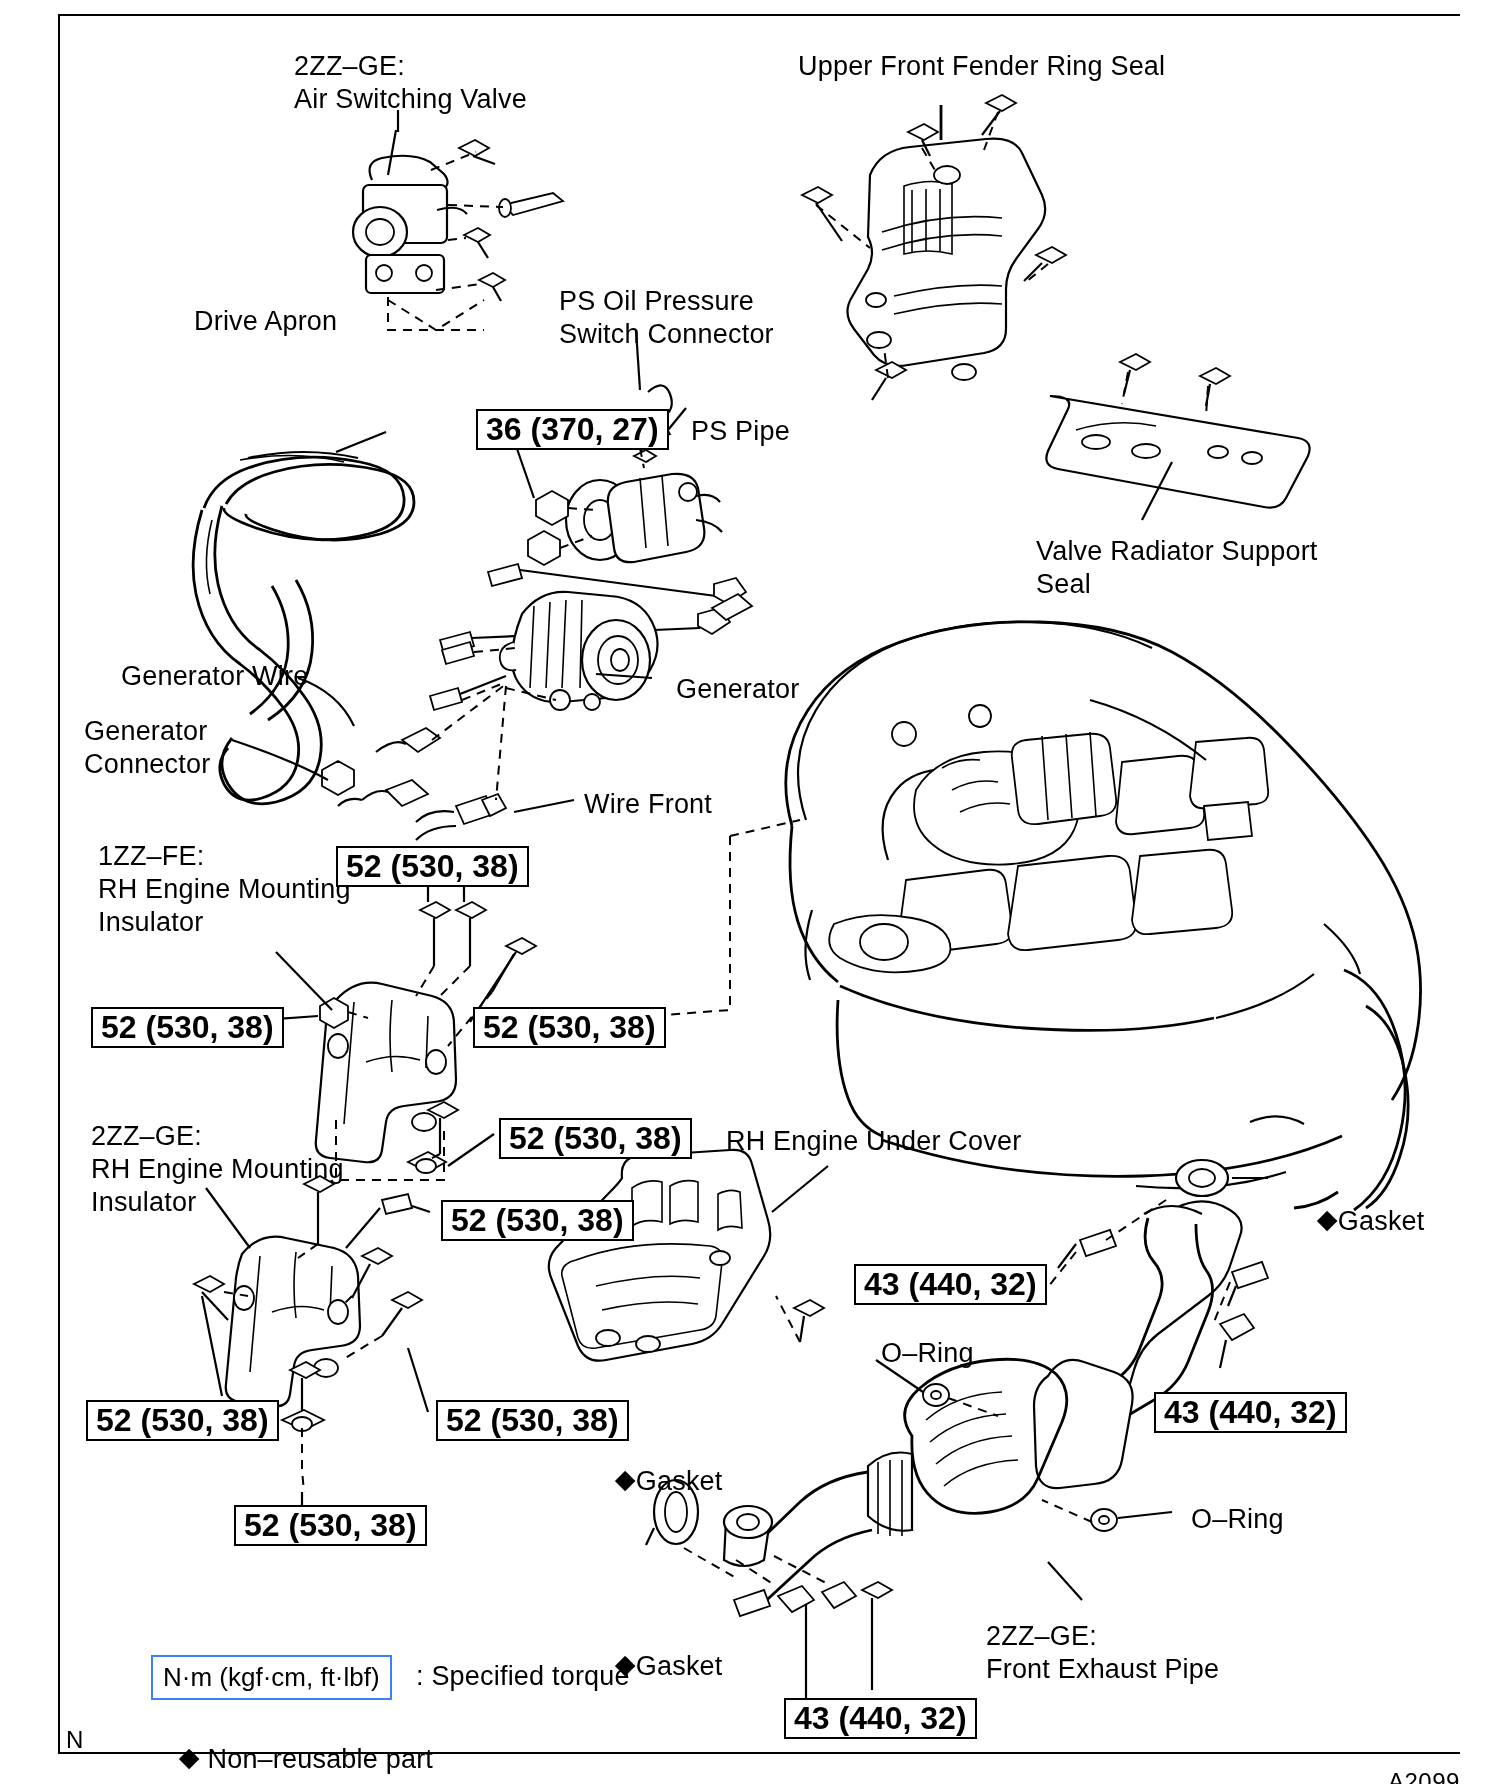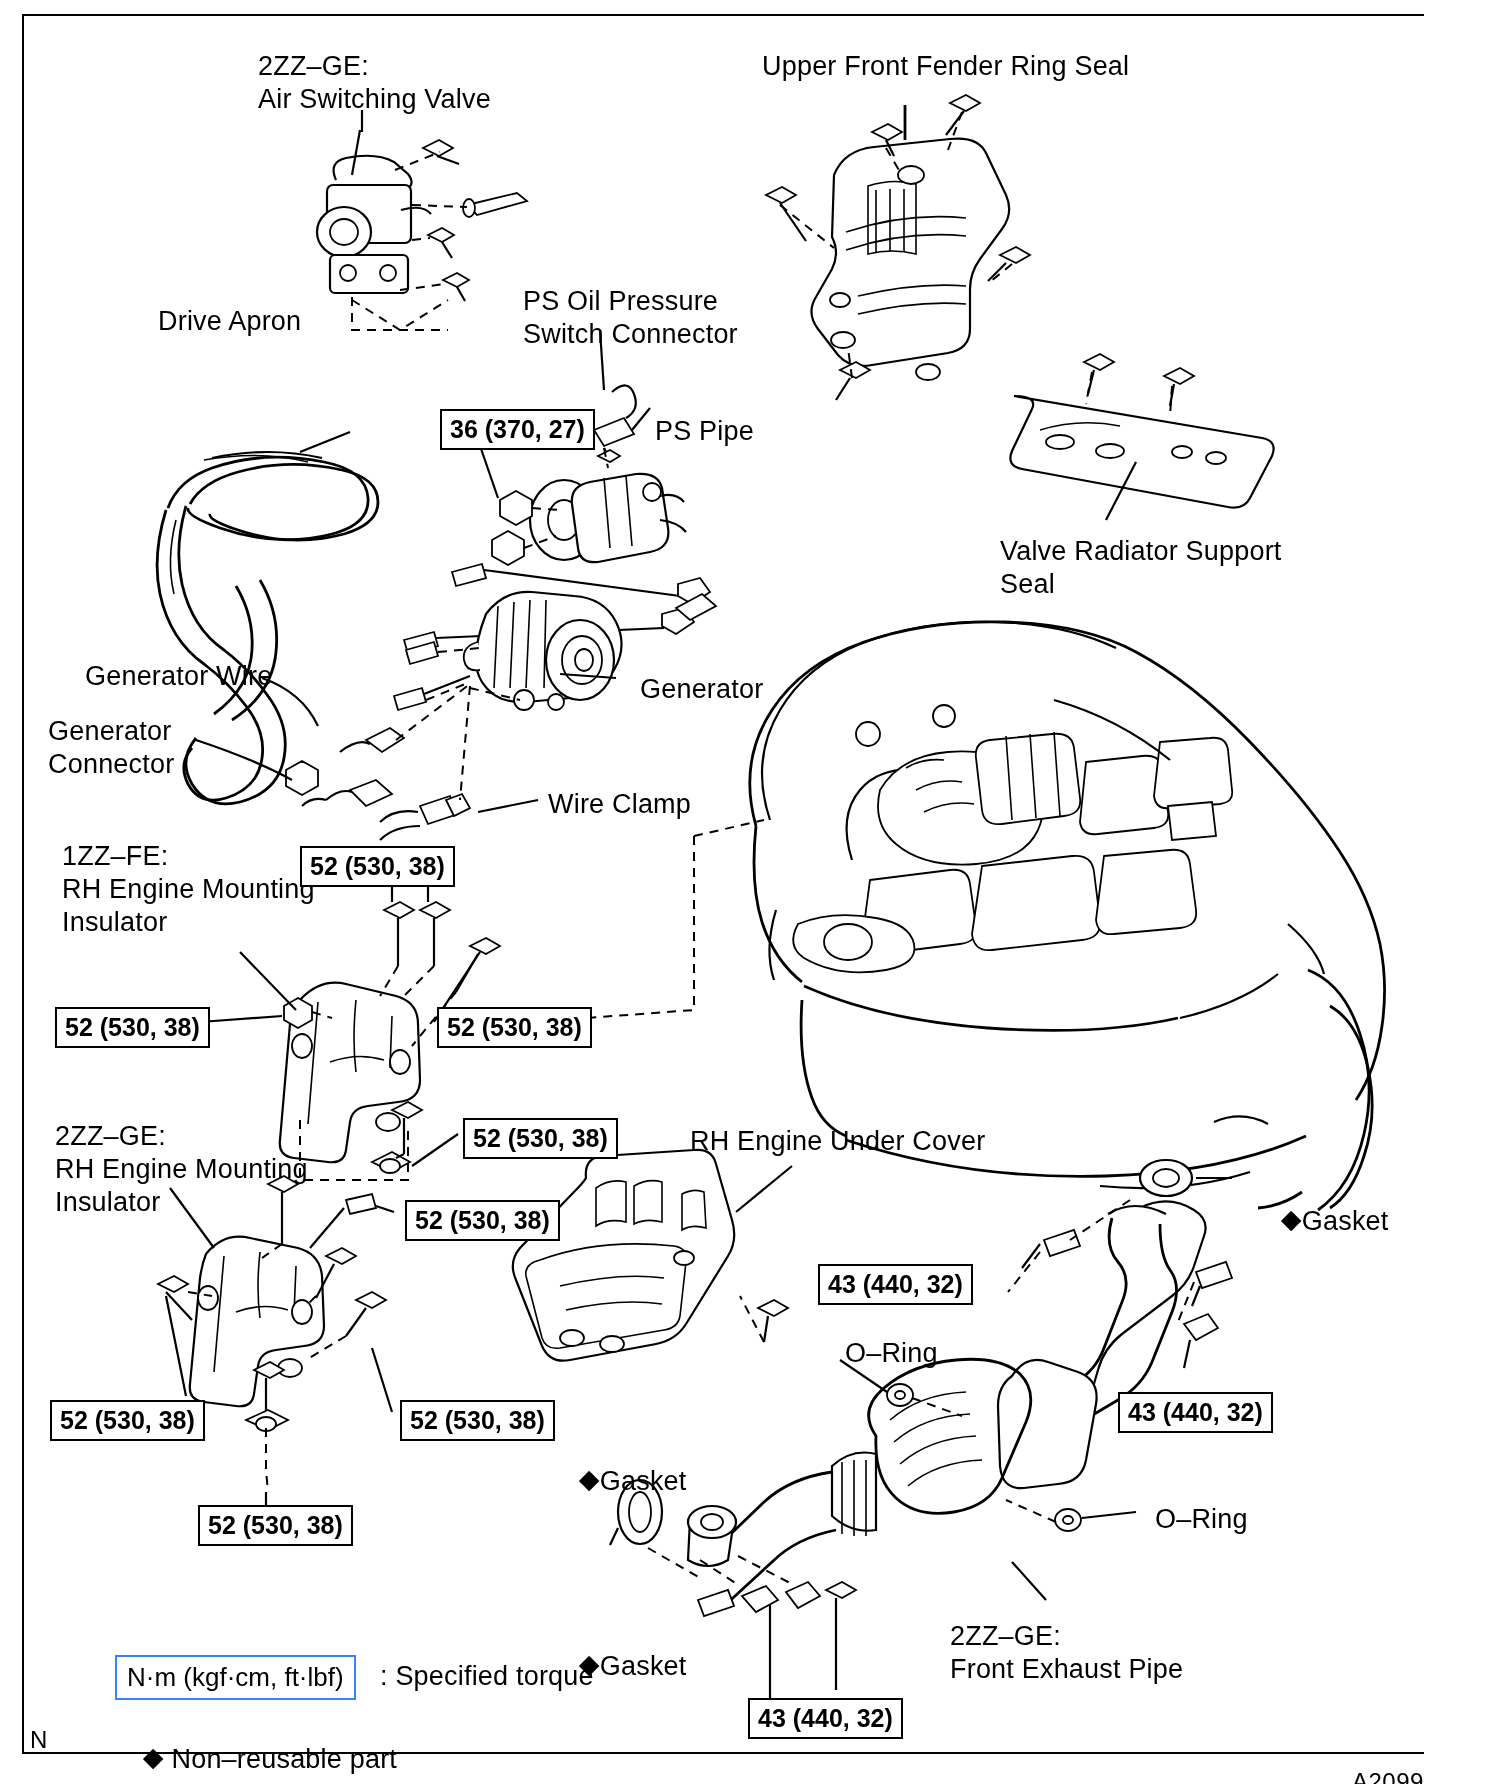--- a/index.html
+++ b/index.html
@@ -1,20 +1,20 @@
 <!DOCTYPE html>
 <html><head>
 <meta charset="utf-8">
 <style>
   html,body{margin:0;padding:0;background:#ffffff;}
   body{font-family:"Liberation Sans", sans-serif;color:#000;}
-  #page{position:relative;width:1424px;height:1784px;overflow:hidden;background:#fff;}
+  #page{position:relative;width:1424px;height:1784px;overflow:hidden;background:#fff;margin-left:36px;}
   #frame{position:absolute;left:22px;top:14px;width:1452px;height:1740px;border:2px solid #000;box-sizing:border-box;}
   .lbl{position:absolute;font-size:27px;line-height:33px;white-space:pre;letter-spacing:.2px;}
-  .torque{position:absolute;border:2px solid #000;background:#fff;font-size:25px;font-weight:bold;line-height:30px;padding:3px 8px 4px 8px;white-space:nowrap;}
+  .torque{position:absolute;border:2px solid #000;background:#fff;font-size:32px;font-weight:bold;line-height:30px;padding:3px 8px 4px 8px;white-space:nowrap;}
   .legendbox{position:absolute;border:2px solid #3b82f6;background:#fff;font-size:26px;line-height:32px;padding:4px 10px 5px 10px;white-space:nowrap;}
   .code{position:absolute;font-size:24px;letter-spacing:.5px;}
   .diamond{display:inline-block;transform:translateY(-2px);}
   svg{position:absolute;left:0;top:0;}
   .ln{stroke:#000;stroke-width:2.2;fill:none;}
   .ln3{stroke:#000;stroke-width:2.8;fill:none;}
   .dash{stroke:#000;stroke-width:2;fill:none;stroke-dasharray:9 7;}
   .thin{stroke:#000;stroke-width:1.6;fill:none;}
   .fillw{fill:#fff;stroke:#000;stroke-width:2.2;}
   .fillw2{fill:#fff;stroke:#000;stroke-width:1.8;}
@@ -399,21 +399,21 @@
   <div class="lbl" style="left:158px;top:305px;">Drive Apron</div>
   <div class="lbl" style="left:523px;top:285px;">PS Oil Pressure
 Switch Connector</div>
   <div class="lbl" style="left:655px;top:415px;">PS Pipe</div>
   <div class="lbl" style="left:1000px;top:535px;">Valve Radiator Support
 Seal</div>
   <div class="lbl" style="left:85px;top:660px;">Generator Wire</div>
   <div class="lbl" style="left:640px;top:673px;">Generator</div>
   <div class="lbl" style="left:48px;top:715px;">Generator
 Connector</div>
-  <div class="lbl" style="left:548px;top:788px;">Wire Clamp</div>
+  <div class="lbl" style="left:548px;top:788px;">Wire Front</div>
   <div class="lbl" style="left:62px;top:840px;">1ZZ–FE:
 RH Engine Mounting
 Insulator</div>
   <div class="lbl" style="left:55px;top:1120px;">2ZZ–GE:
 RH Engine Mounting
 Insulator</div>
   <div class="lbl" style="left:690px;top:1125px;">RH Engine Under Cover</div>
   <div class="lbl" style="left:950px;top:1620px;">2ZZ–GE:
 Front Exhaust Pipe</div>
   <div class="lbl" style="left:845px;top:1337px;">O–Ring</div>

